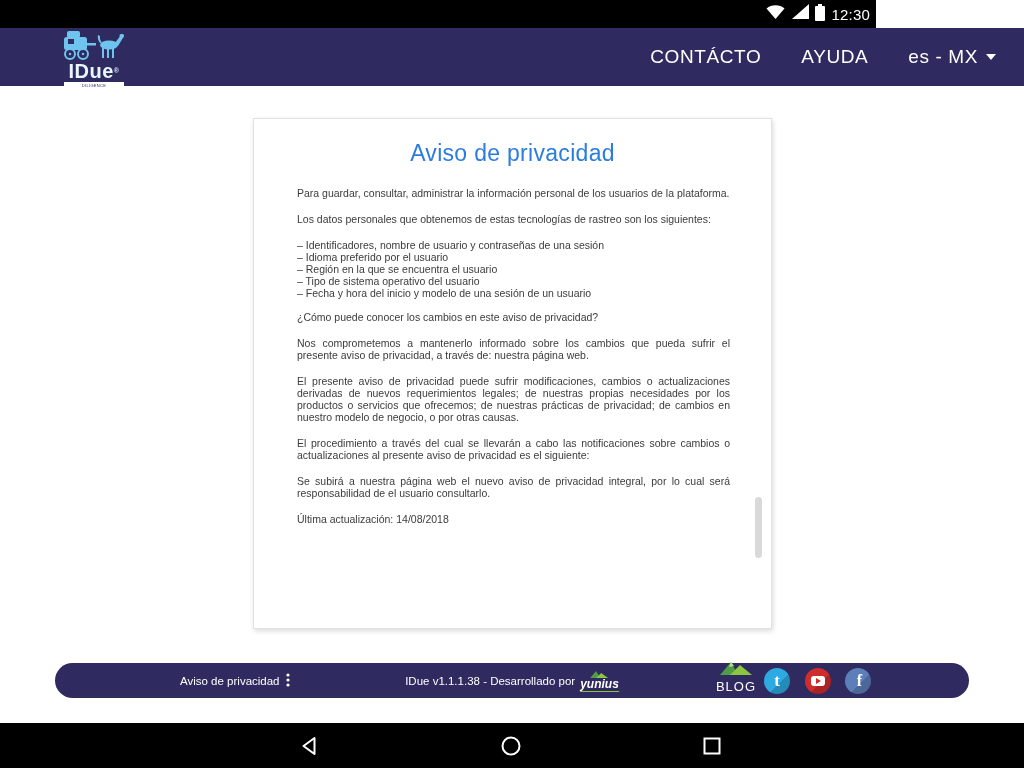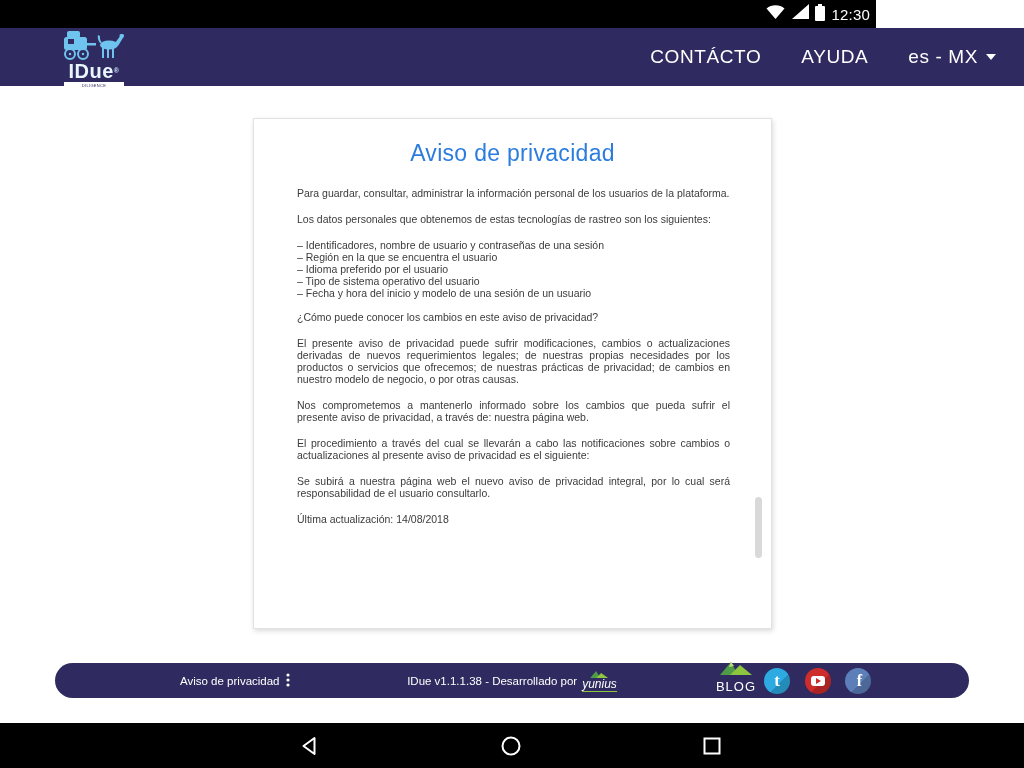--- a/index.html
+++ b/index.html
@@ -32,21 +32,21 @@
   .tracked-list li { line-height: 12px; }
   .scroll-thumb { position: absolute; right: 9px; top: 378px; width: 7px; height: 61px; background: #d9d9d9; border-radius: 4px; cursor: pointer; }
 
   
   .footer-pill { position: absolute; left: 55px; top: 663px; width: 914px; height: 35px; background: #2f2a5f; border-radius: 18px; }
   .footer-left { position: absolute; left: 125px; top: 0; height: 35px; display: flex; align-items: center; gap: 6px; cursor: pointer; }
   .footer-left span { color: #fff; font-size: 11.5px; }
   .footer-center { position: absolute; left: 50%; transform: translateX(-50%); top: 0; height: 35px; display: flex; align-items: center; gap: 5px; white-space: nowrap; }
   .footer-center .ver { color: #fff; font-size: 11.5px; }
   .yunius-logo { display: inline-flex; flex-direction: column; align-items: center; line-height: 1; }
-  .yunius-word { color: #fff; font-size: 12px; font-weight: normal; font-style: italic; border-bottom: 1px solid #8dc63f; padding-bottom: 1px; }
+  .yunius-word { color: #fff; font-size: 12px; font-weight: bold; font-style: italic; border-bottom: 1px solid #8dc63f; padding-bottom: 1px; }
   .footer-social { position: absolute; left: 0; top: 0; width: 100%; height: 27px; }
   .blog-btn { position: absolute; left: 658px; top: -4px; width: 46px; text-align: center; cursor: pointer; }
   .blog-label { color: #fff; font-size: 13px; letter-spacing: 1px; line-height: 13px; }
   .social-circle { position: absolute; top: 5px; width: 26px; height: 26px; border-radius: 50%; cursor: pointer;
                    display: flex; align-items: center; justify-content: center;
                    background-image: linear-gradient(135deg, rgba(0,0,0,0) 58%, rgba(0,0,0,0.18) 58%); }
   .tw { left: 709px; background-color: #2caae1; }
   .yt { left: 750px; background-color: #cf2c2c; }
   .fb { left: 790px; background-color: #5d7fb9; }
   .tw-glyph { color: #fff; font-family: "Liberation Serif", serif; font-weight: bold; font-size: 17px; line-height: 1; margin-top: -2px; }
@@ -122,28 +122,28 @@
     </div>
   </div>
 
   <div class="card">
     <div class="card-title">Aviso de privacidad</div>
     <div class="card-body">
       <p>Para guardar, consultar, administrar la información personal de los usuarios de la plataforma.</p>
       <p>Los datos personales que obtenemos de estas tecnologías de rastreo son los siguientes:</p>
       <ul class="tracked-list">
         <li>– Identificadores, nombre de usuario y contraseñas de una sesión</li>
+        <li>– Idioma preferido por el usuario</li>
         <li>– Región en la que se encuentra el usuario</li>
-        <li>– Idioma preferido por el usuario</li>
         <li>– Tipo de sistema operativo del usuario</li>
         <li>– Fecha y hora del inicio y modelo de una sesión de un usuario</li>
       </ul>
       <p>¿Cómo puede conocer los cambios en este aviso de privacidad?</p>
+      <p>Nos comprometemos a mantenerlo informado sobre los cambios que pueda sufrir el presente aviso de privacidad, a través de: nuestra página web.</p>
       <p>El presente aviso de privacidad puede sufrir modificaciones, cambios o actualizaciones derivadas de nuevos requerimientos legales; de nuestras propias necesidades por los productos o servicios que ofrecemos; de nuestras prácticas de privacidad; de cambios en nuestro modelo de negocio, o por otras causas.</p>
-      <p>Nos comprometemos a mantenerlo informado sobre los cambios que pueda sufrir el presente aviso de privacidad, a través de: nuestra página web.</p>
       <p>El procedimiento a través del cual se llevarán a cabo las notificaciones sobre cambios o actualizaciones al presente aviso de privacidad es el siguiente:</p>
       <p>Se subirá a nuestra página web el nuevo aviso de privacidad integral, por lo cual será responsabilidad de el usuario consultarlo.</p>
       <p>Última actualización: 14/08/2018</p>
     </div>
     <div class="scroll-thumb"></div>
   </div>
 
   <div class="footer-pill">
     <div class="footer-left">
       <span>Aviso de privacidad</span>

